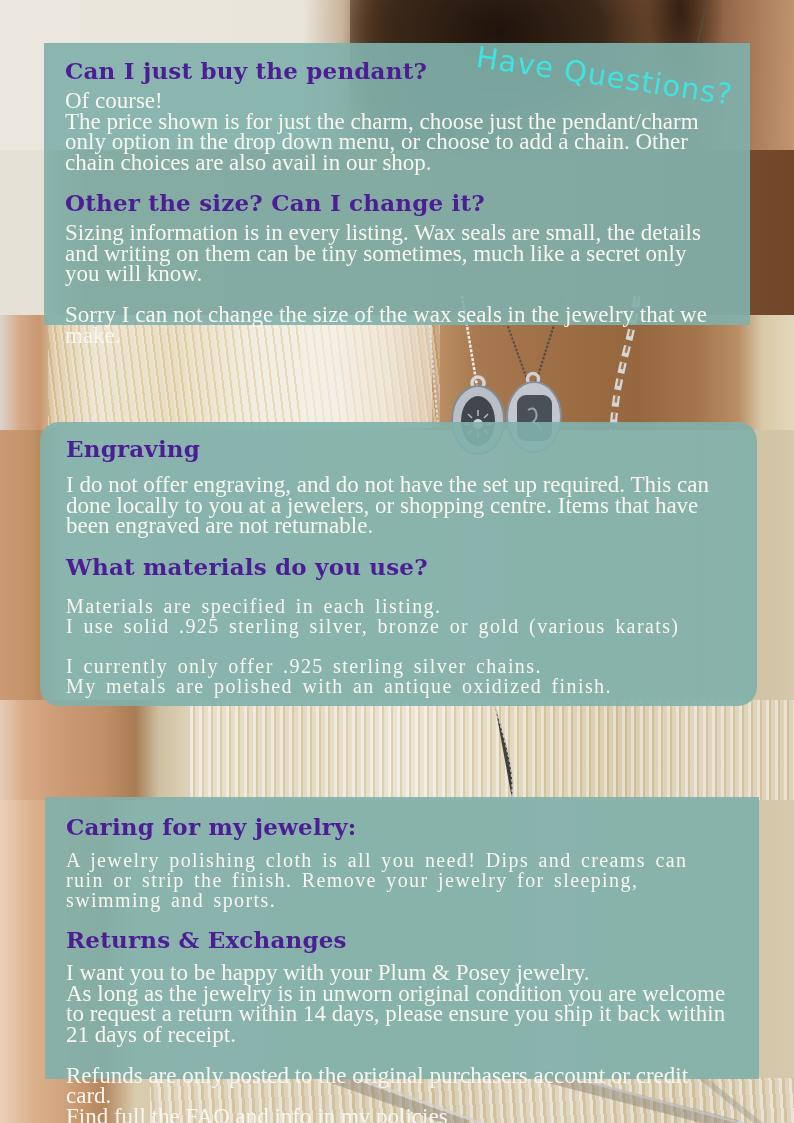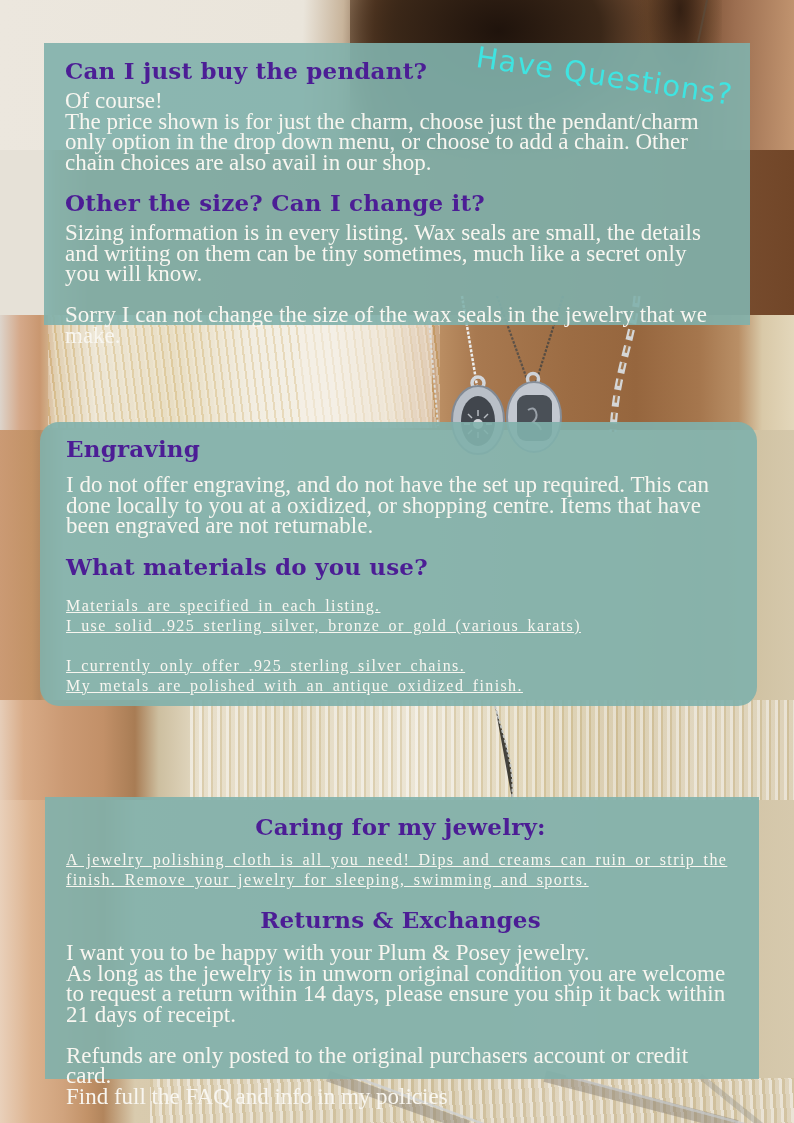--- a/index.html
+++ b/index.html
@@ -35,25 +35,25 @@
   .panel{position:absolute;box-sizing:border-box;background:rgba(129,177,171,0.91);}
   .p1{left:44px;top:43px;width:706px;height:282px;padding:13px 24px 0 21px;}
   .p2{left:40px;top:422px;width:717px;height:284px;padding:12px 24px 0 26px;border-radius:19px;}
   .p3{left:45px;top:797px;width:714px;height:282px;padding:15px 24px 0 21px;}
 
   h2{font-family:"DejaVu Serif","Liberation Serif",serif;font-weight:700;color:#4c1d95;
      font-size:23px;line-height:29px;margin:0 0 6px 0;letter-spacing:.2px;}
   .sec + .sec h2{margin-top:15px;}
   .p2 .sec h2{margin-bottom:12px;}
   .p2 .sec + .sec h2{margin-bottom:15px;}
-  .p3 .sec h2{margin-bottom:9px;text-align:center;}
+  .p3 .sec h2{margin-bottom:9px;}
 
   p.body{margin:0;color:#f8f6f0;font-size:23px;line-height:20.5px;
          white-space:pre-line;max-width:668px;}
-  p.body.spaced{font-size:16px;letter-spacing:1.4px;word-spacing:3px;line-height:20px;text-decoration:underline;}
+  p.body.spaced{font-size:20px;letter-spacing:1.4px;word-spacing:3px;line-height:20px;}
 
   
   .have-questions{position:absolute;left:479px;top:40px;
      font-family:"DejaVu Sans","Liberation Sans",sans-serif;
      font-size:29px;color:#3fe4e1;letter-spacing:1px;white-space:nowrap;
      transform:rotate(8.5deg);transform-origin:0 0;}
 </style>
 </head>
 <body>
 
@@ -125,21 +125,21 @@
       <h2>Other the size? Can I change it?</h2>
       <p class="body">Sizing information is in every listing. Wax seals are small, the details and writing on them can be tiny sometimes, much like a secret only you will know.
 
 Sorry I can not change the size of the wax seals in the jewelry that we make.</p>
     </section>
   </div>
 
   <div class="panel p2">
     <section class="sec">
       <h2>Engraving</h2>
-      <p class="body">I do not offer engraving, and do not have the set up required.  This can done locally to you at a oxidized, or shopping centre.  Items that have been engraved are not returnable.</p>
+      <p class="body">I do not offer engraving, and do not have the set up required.  This can done locally to you at a jewelers, or shopping centre.  Items that have been engraved are not returnable.</p>
     </section>
     <section class="sec">
       <h2>What materials do you use?</h2>
       <p class="body spaced">Materials are specified in each listing.
 I use solid .925 sterling silver, bronze or gold (various karats)
 
 I currently only offer .925 sterling silver chains.
 My metals are polished with an antique oxidized finish.</p>
     </section>
   </div>

